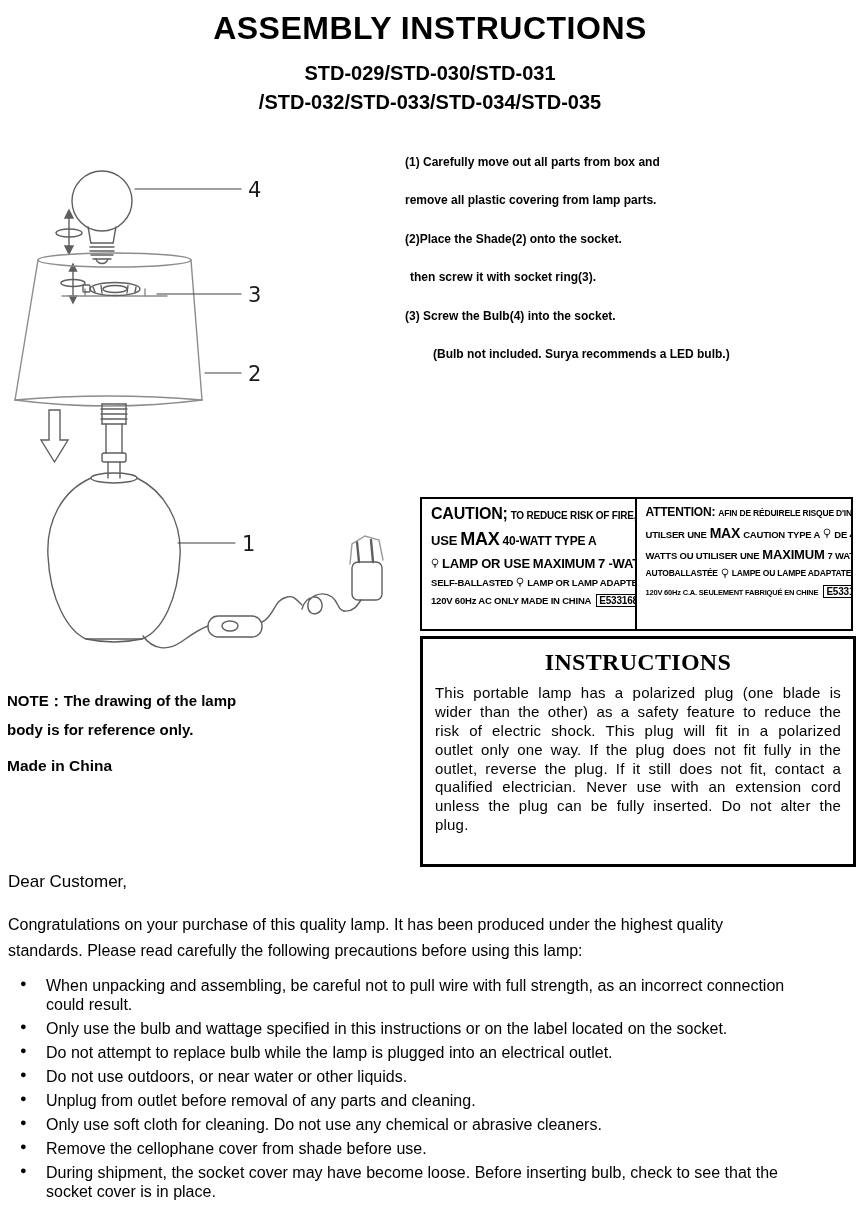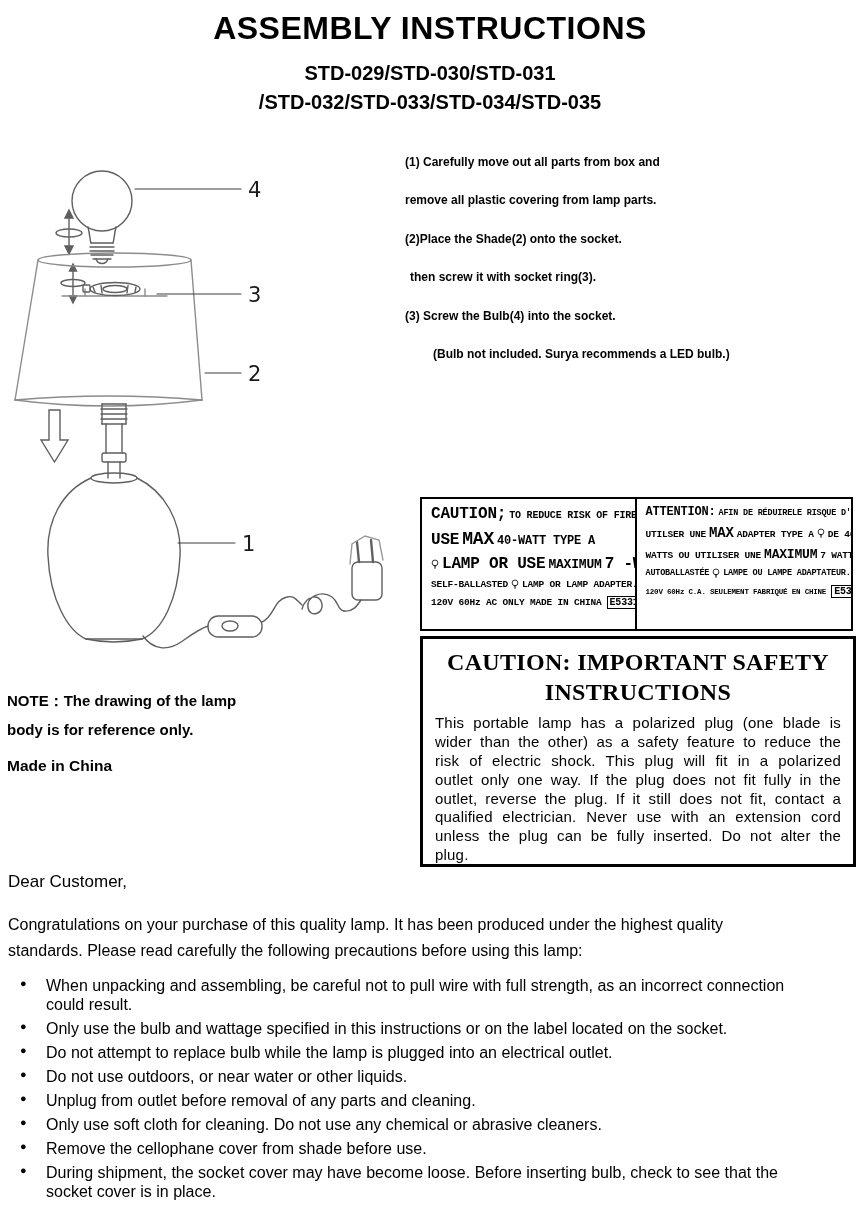--- a/index.html
+++ b/index.html
@@ -16,23 +16,23 @@
   .diagram { position:absolute; left:5px; top:148px; width:400px; height:520px; }
   
   .steps { position:absolute; left:405px; top:155px; width:452px; font-size:12px; font-weight:700; line-height:1.2; }
   .steps p { margin:0 0 24px 0; }
   .steps p.mt { margin-top:12px;margin-left:28px; }
   .steps .indent { padding-left:5px; }
   
   .caution-label { position:absolute; left:420px; top:497px; width:433px; height:134px; border:2px solid #000; display:flex; background:#fff; }
   .cl-col { flex:1 1 50%; padding:6px 5px 3px 9px; overflow:hidden; font-weight:700; letter-spacing:-0.2px; }
   .cl-col.en { border-right:2px solid #000; }
-  .cl-line { white-space:nowrap; margin-bottom:6px; display:flex; align-items:baseline; gap:3px;font-family:Liberation Mono, monospace; }
+  .cl-line { white-space:nowrap; margin-bottom:6px; display:flex; align-items:baseline; gap:3px; }
   .t18 { font-size:18px; } .t16 { font-size:16px; } .t14 { font-size:14px; }
-  .t13 { font-size:13px; } .t12 { font-size:12px; } .t11 { font-size:16px; }
+  .t13 { font-size:13px; } .t12 { font-size:12px; } .t11 { font-size:13px; }
   .t10 { font-size:10px; } .t9  { font-size:9.5px; } .t8 { font-size:8.5px; } .t7 { font-size:7.5px; }
   .cert { border:1px solid #000; padding:0 2px; font-size:10px; font-weight:700; margin-left:2px; }
   .mini-bulb { flex:0 0 auto; align-self:center; }
   
   .safety-box { position:absolute; left:420px; top:636px; width:436px; height:231px; border:3px solid #000; padding:8px 12px 6px; background:#fff; }
   .safety-title { font-family:"Liberation Serif", serif; font-size:24px; font-weight:700; text-align:center; line-height:1.25; letter-spacing:0.3px; }
   .safety-body { margin-top:7px; font-size:15px; line-height:1.26; text-align:justify; letter-spacing:0.2px; word-spacing:2.5px; }
   
   .note { position:absolute; left:7px; top:686px; width:270px; font-size:15px; font-weight:700; line-height:29px; }
   .made-in { position:absolute; left:7px; top:757px; font-size:15.5px; font-weight:700; }
@@ -195,21 +195,21 @@
       </div>
     </div>
     <div class="cl-col fr">
       <div class="cl-line">
         <span class="t12">ATTENTION:</span>
         <span class="t8">AFIN DE RÉDUIRELE RISQUE D'INCENDE,</span>
       </div>
       <div class="cl-line">
         <span class="t9">UTILSER UNE</span>
         <span class="t14">MAX</span>
-        <span class="t9">ADAPTER TYPE A</span>
+        <span class="t9">CAUTION TYPE A</span>
         <svg class="mini-bulb" viewBox="0 0 10 13" width="8" height="11">
             <circle cx="5" cy="4.5" r="3.6" fill="none" stroke="#000"></circle>
             <path d="M3.5,8 h3 M3.7,9.5 h2.6 M4,11 h2" stroke="#000" fill="none"></path>
           </svg>
         <span class="t9">DE 40</span>
       </div>
       <div class="cl-line">
         <span class="t9">WATTS OU UTILISER UNE</span>
         <span class="t13">MAXIMUM</span>
         <span class="t9">7 WATTS</span>
@@ -224,21 +224,20 @@
       </div>
       <div class="cl-line">
         <span class="t7">120V 60Hz C.A. SEULEMENT FABRIQUÉ EN CHINE</span>
         <span class="cert">E533168</span>
       </div>
     </div>
   </div>
 
   <div class="safety-box">
     <div class="safety-title">
-      <div>CAUTION: IMPORTANT SAFETY</div>
       <div>INSTRUCTIONS</div>
     </div>
     <p class="safety-body">This portable lamp has a polarized plug (one blade is wider than the other) as a safety feature to reduce the risk of electric shock. This plug will fit in a polarized outlet only one way. If the plug does not fit fully in the outlet, reverse the plug. If it still does not fit, contact a qualified electrician. Never use with an extension cord unless the plug can be fully inserted. Do not alter the plug.</p>
   </div>
 
   <div class="note">
     <p>NOTE：The drawing of the lamp</p>
     <p>body is for reference only.</p>
   </div>
   <div class="made-in">Made in China</div>

